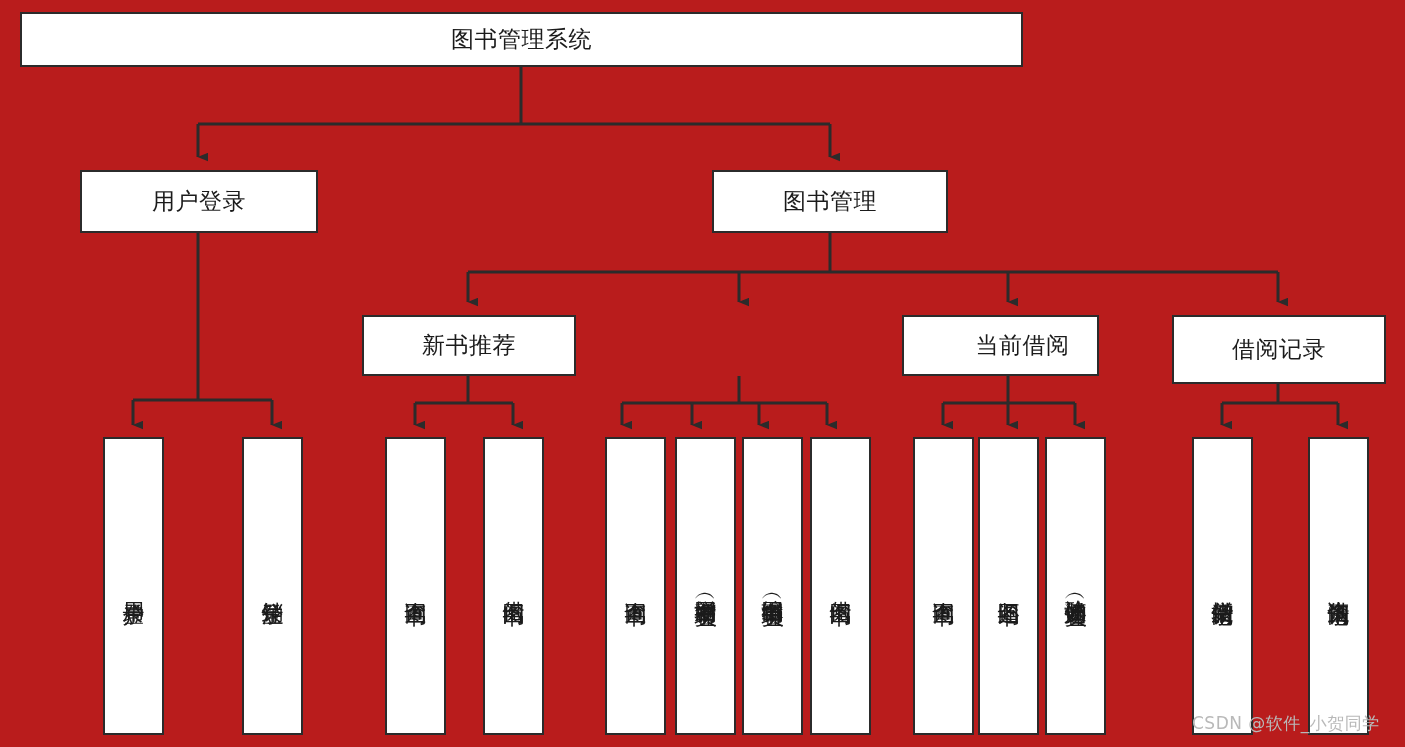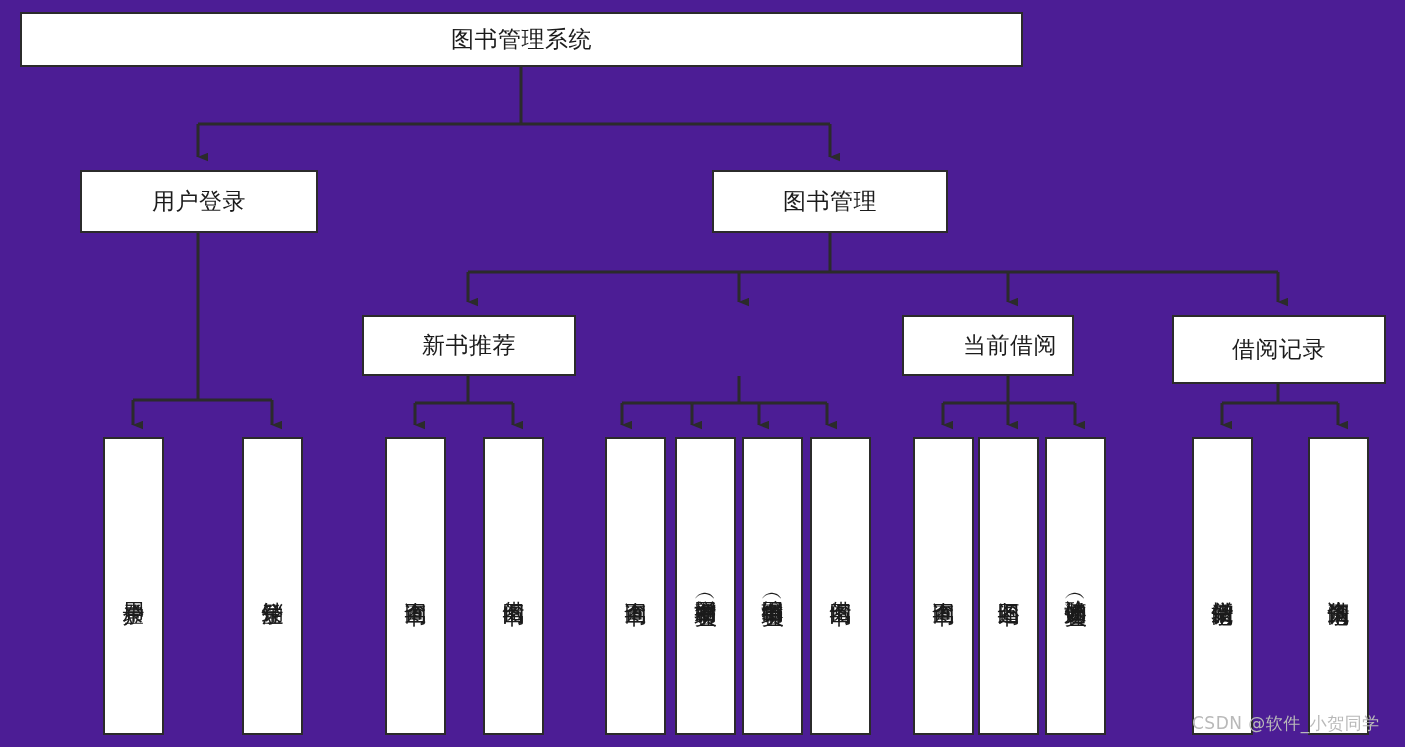--- a/index.html
+++ b/index.html
@@ -7,21 +7,21 @@
     padding: 0;
     background: #ffffff;
   }
   body {
     font-family: "DejaVu Sans", "Liberation Sans", sans-serif;
   }
   #canvas {
     position: relative;
     width: 1405px;
     height: 747px;
-    background: #4c1d95;
+    background: #b91c1c;
     overflow: hidden;
   }
   .node {
     position: absolute;
     box-sizing: border-box;
     border: 2.5px solid #2b2b2b;
     background: #ffffff;
     display: flex;
     align-items: center;
     justify-content: center;
@@ -121,21 +121,21 @@
       <path d="M1338,403 L1338,425" marker-end="url(#arr)"></path>
     </g>
   </svg>
 
   <div class="node horiz" style="left:20px; top:12px; width:1003px; height:55px;">图书管理系统</div>
 
   <div class="node horiz" style="left:80px; top:170px; width:238px; height:63px;">用户登录</div>
   <div class="node horiz" style="left:712px; top:170px; width:236px; height:63px;">图书管理</div>
 
   <div class="node horiz" style="left:362px; top:315px; width:214px; height:61px;">新书推荐</div>
-  <div class="node horiz" style="left:902px; top:315px; width:172px; height:61px;padding-left:44px;">当前借阅</div>
+  <div class="node horiz" style="left:902px; top:315px; width:197px; height:61px;padding-left:44px;">当前借阅</div>
   <div class="node horiz" style="left:1172px; top:315px; width:214px; height:69px;">借阅记录</div>
 
   <div class="node vert" style="left:103px; top:437px; width:61px; height:298px;">
     <span class="vtext">用户登录</span>
   </div>
   <div class="node vert" style="left:242px; top:437px; width:61px; height:298px;">
     <span class="vtext">注销登录</span>
   </div>
 
   <div class="node vert" style="left:385px; top:437px; width:61px; height:298px;">

